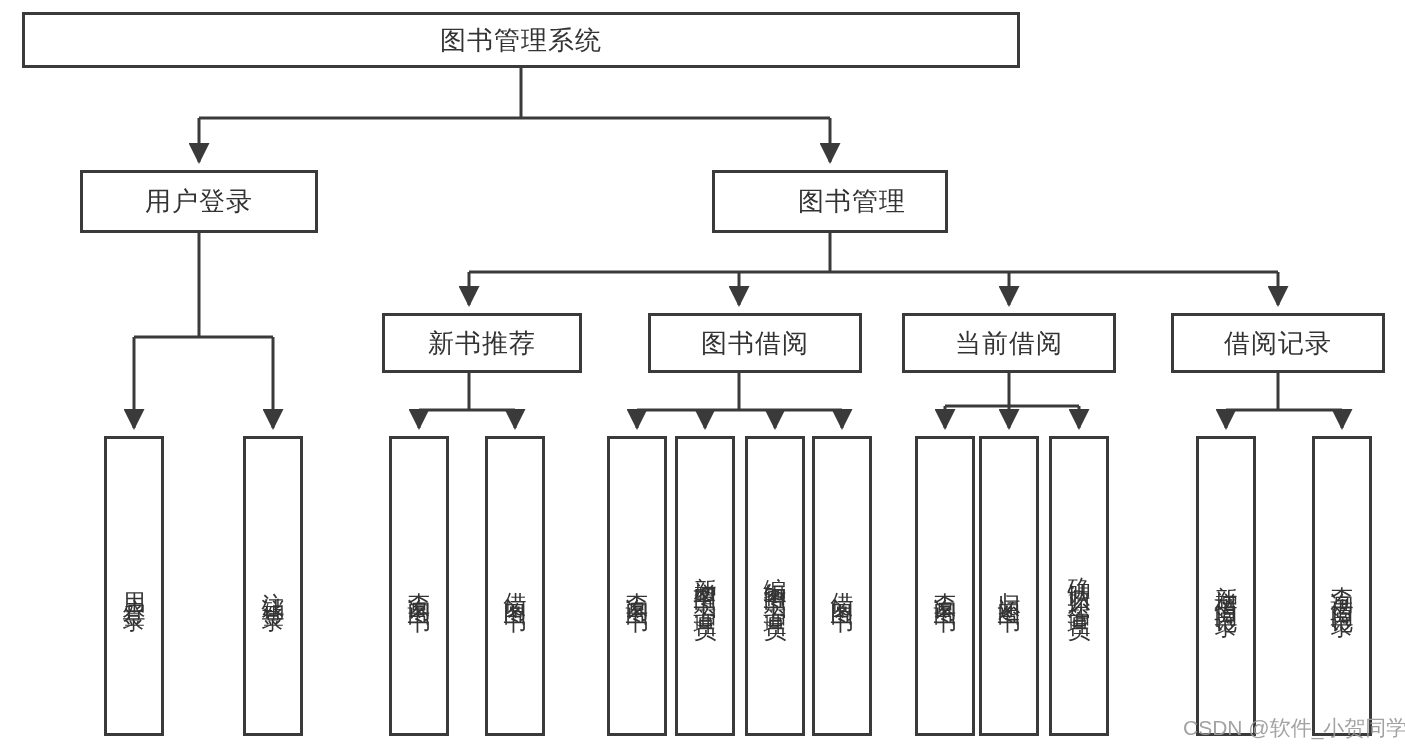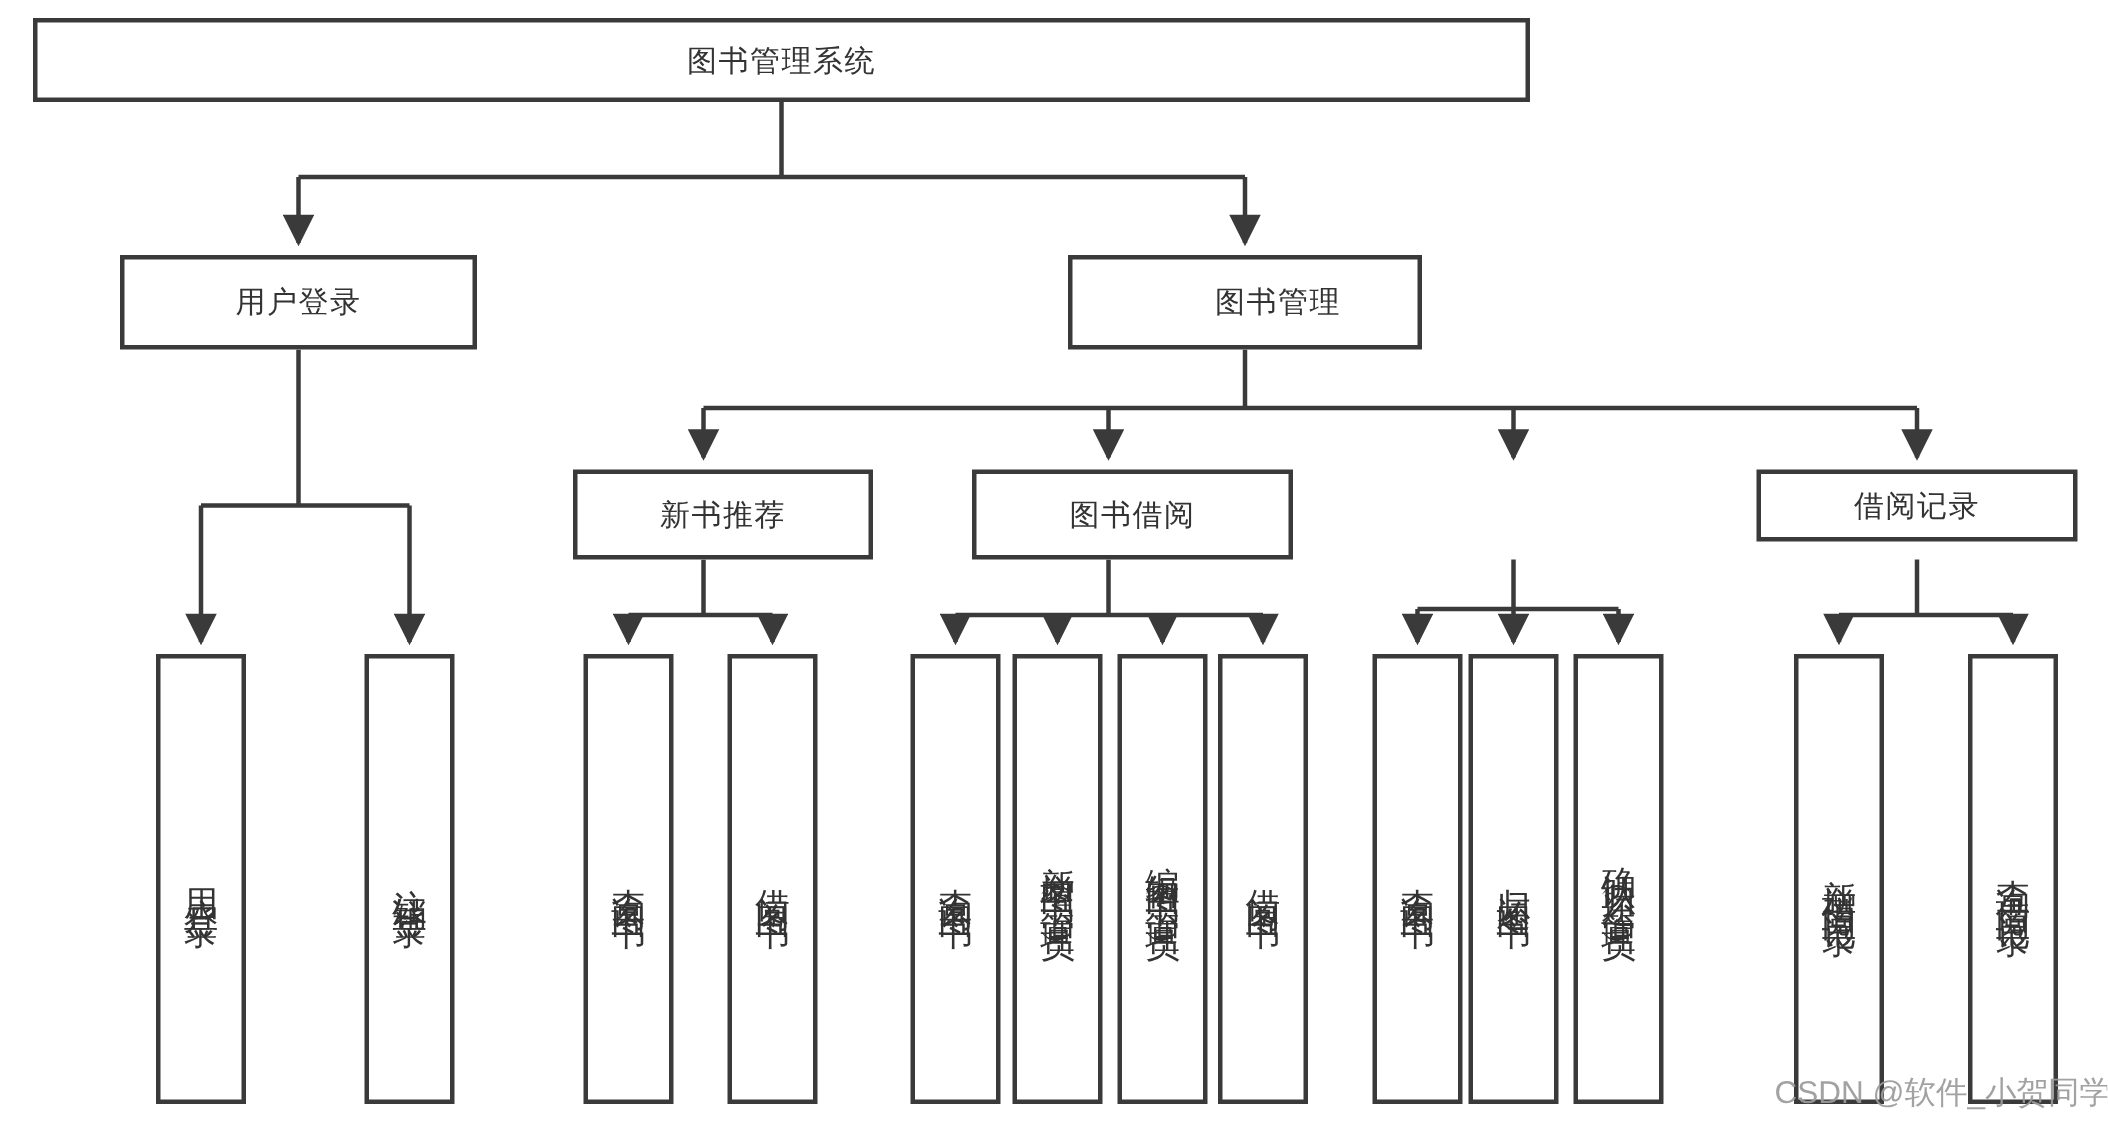--- a/index.html
+++ b/index.html
@@ -22,42 +22,42 @@
     position:absolute;
     box-sizing:border-box;
     border:3px solid var(--line);
     background:#fff;
     display:flex;
     align-items:center;
     justify-content:center;
     z-index:2;
   }
   .hlabel{
-    font-size:20px;
+    font-size:26px;
     letter-spacing:1px;
     color:var(--text);
     white-space:nowrap;
   }
   .vlabel{
     writing-mode:vertical-rl;
     font-size:23px;
     letter-spacing:6px;
     color:var(--text);
     line-height:1;
   }
   
   .n-root{left:22px;top:12px;width:998px;height:56px;}
   
   .n-user-login{left:80px;top:170px;width:238px;height:63px;}
   .n-book-mgmt{left:712px;top:170px;width:236px;height:63px;padding-left:44px;}
   
   .n-new-book{left:362px;top:313px;width:200px;height:60px;margin-left:20px;}
   .n-book-borrow{left:648px;top:313px;width:214px;height:60px;}
   .n-current-borrow{left:902px;top:313px;width:214px;height:60px;}
-  .n-borrow-records{left:1171px;top:313px;width:214px;height:48px;}
+  .n-borrow-records{left:1171px;top:313px;width:214px;height:60px;}
   
   .leaf{width:60px;top:436px;height:300px;}
   .l-user-login{left:104px;}
   .l-logout{left:243px;}
   .l-nb-query{left:389px;}
   .l-nb-borrow{left:485px;}
   .l-bb-query{left:607px;}
   .l-bb-add{left:675px;}
   .l-bb-edit{left:745px;}
   .l-bb-borrow{left:812px;}
@@ -155,20 +155,23 @@
   <div class="box n-book-mgmt">
     <span class="hlabel">图书管理</span>
   </div>
 
   <div class="box n-new-book">
     <span class="hlabel">新书推荐</span>
   </div>
   <div class="box n-book-borrow">
     <span class="hlabel">图书借阅</span>
   </div>
+  <div class="box n-current-borrow">
+    <span class="hlabel">当前借阅</span>
+  </div>
   <div class="box n-borrow-records">
     <span class="hlabel">借阅记录</span>
   </div>
 
   <div class="box leaf l-user-login">
     <span class="vlabel">用户登录</span>
   </div>
   <div class="box leaf l-logout">
     <span class="vlabel">注销登录</span>
   </div>

